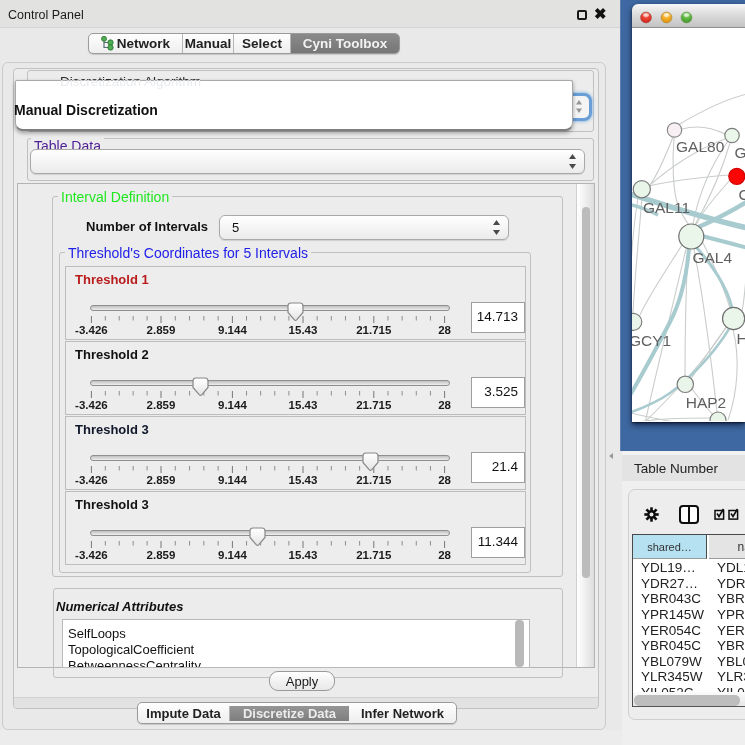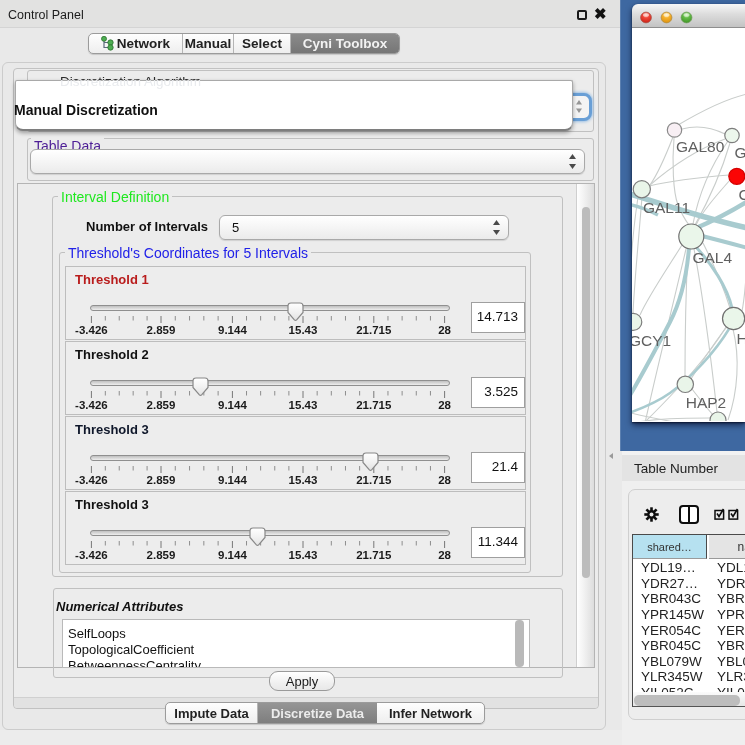--- a/index.html
+++ b/index.html
@@ -285,21 +285,21 @@
 
   <div class="abs" style="left:53px;top:588px;width:510px;height:90px;border:1px solid #c0c0c0;border-radius:3px;"></div>
   <div class="abs" style="left:56px;top:599px;font-size:13px;font-weight:bold;color:#111;font-style:italic;">Numerical Attributes</div>
   <div class="abs" style="left:62px;top:619px;width:468px;height:49px;border:1px solid #b9b9b9;background:#ffffff;overflow:hidden;">
     <div style="padding:6px 0 0 5px;font-size:13px;color:#111;line-height:15.8px;">SelfLoops<br>TopologicalCoefficient<br>BetweennessCentrality</div>
   </div>
   <div class="abs" style="left:515px;top:620px;width:9px;height:47px;background:#b9b9b9;border-radius:4px;"></div>
 
   <div class="abs" style="left:269px;top:671px;width:66px;height:20px;border:1px solid #9a9a9a;border-radius:9px;background:linear-gradient(#ffffff,#f0f0f0 60%,#e8e8e8);display:flex;align-items:center;justify-content:center;font-size:13px;color:#1a1a1a;">Apply</div>
 
-  <div class="abs" style="left:165px;top:702px;height:22px;border:1px solid #9b9b9b;border-radius:5px;background:linear-gradient(#fefefe,#eeeeee);display:flex;overflow:hidden;box-shadow:0 1px 1px rgba(0,0,0,0.15);">
+  <div class="abs" style="left:137px;top:702px;height:22px;border:1px solid #9b9b9b;border-radius:5px;background:linear-gradient(#fefefe,#eeeeee);display:flex;overflow:hidden;box-shadow:0 1px 1px rgba(0,0,0,0.15);align-items:center;">
     <div style="width:92px;display:flex;align-items:center;justify-content:center;border-right:1px solid #b5b5b5;font-size:13px;font-weight:bold;color:#222;">Impute Data</div>
     <div style="width:119px;display:flex;align-items:center;justify-content:center;background:linear-gradient(#959595,#7e7e7e);font-size:13px;font-weight:bold;color:#ececec;">Discretize Data</div>
     <div style="width:107px;display:flex;align-items:center;justify-content:center;font-size:13px;font-weight:bold;color:#222;">Infer Network</div>
   </div>
 
   <div class="abs" style="left:609px;top:453px;width:0;height:0;border-top:3px solid transparent;border-bottom:3px solid transparent;border-right:4px solid #9a9a9a;"></div>
 </div>
 
 <div class="abs" style="left:620px;top:0;width:125px;height:451px;background:#3e68a1;"></div>
 <div class="abs" style="left:620px;top:0;width:1px;height:451px;background:#5c80b0;"></div>

